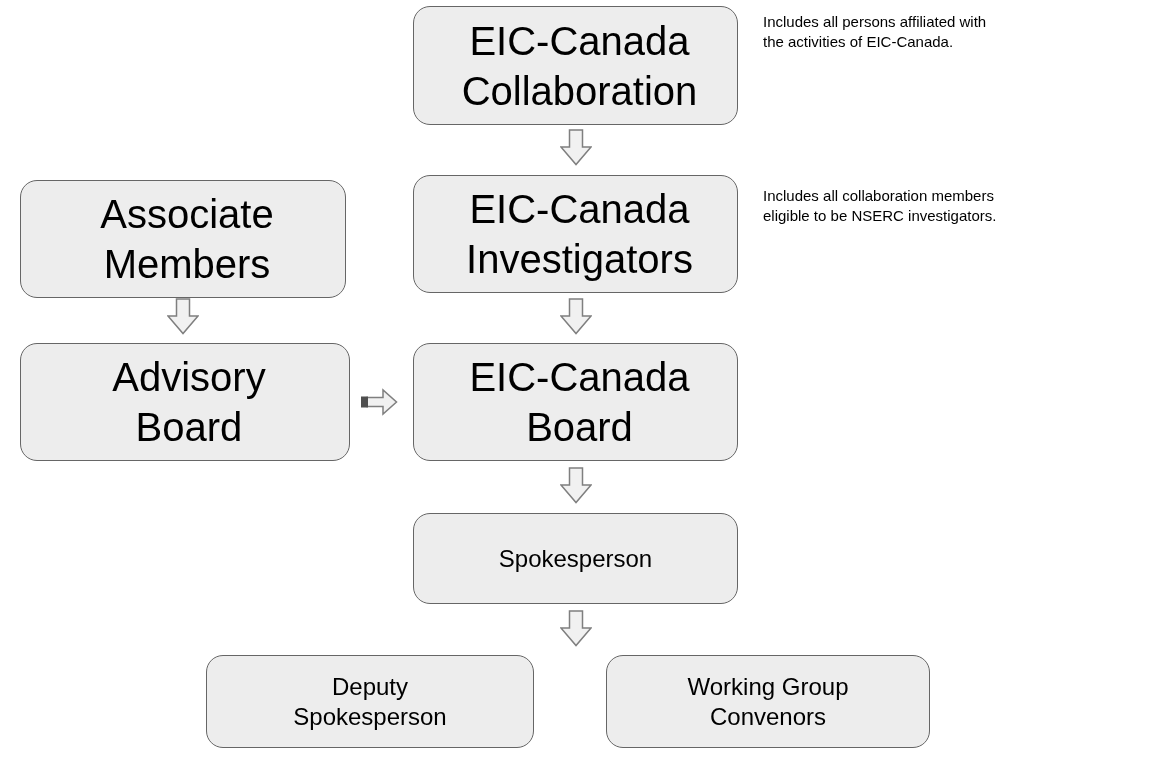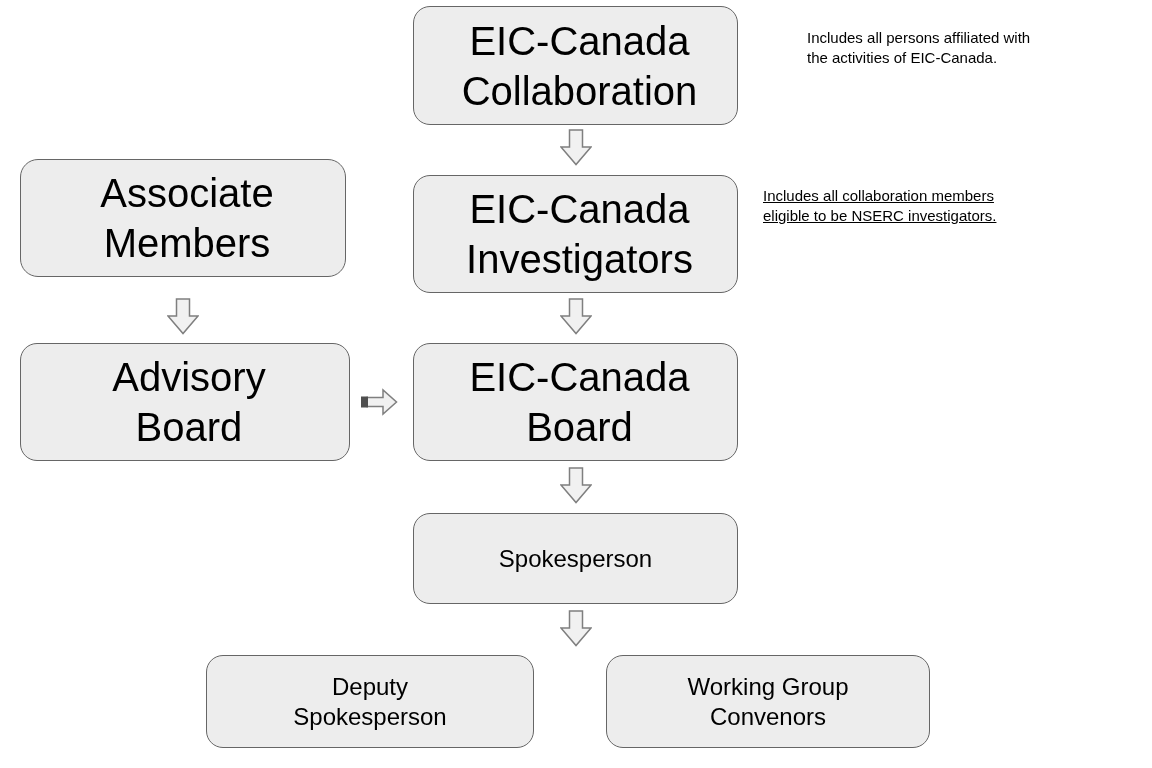--- a/index.html
+++ b/index.html
@@ -34,38 +34,38 @@
     justify-content: center;
     text-align: center;
     white-space: pre-line;
     box-sizing: border-box;
     color: var(--text);
   }
   .node.big   { font-size: 40px; line-height: 1.25; padding-left: 8px; }
   .node.small { font-size: 24px; line-height: 1.22; }
 
   #n-collab   { left: 413px; top:   6px; width: 325px; height: 119px; }
-  #n-assoc    { left:  20px; top: 159px; width: 326px; height: 118px; border-radius: 18px; }
+  #n-assoc    { left:  20px; top: 180px; width: 326px; height: 118px; }
   #n-invest   { left: 413px; top: 175px; width: 325px; height: 118px; }
   #n-advisory { left:  20px; top: 343px; width: 330px; height: 118px; }
   #n-board    { left: 413px; top: 343px; width: 325px; height: 118px; }
   #n-spokes   { left: 413px; top: 513px; width: 325px; height:  91px; }
   #n-deputy   { left: 206px; top: 655px; width: 328px; height:  93px; }
   #n-working  { left: 606px; top: 655px; width: 324px; height:  93px; text-align: center; }
 
   .note {
     position: absolute;
     left: 763px;
     font-size: 15px;
     line-height: 20px;
     white-space: pre-line;
     color: var(--text);
   }
-  #ann-collab { top:  28px; margin-left: 44px; }
-  #ann-invest { top: 186px; text-decoration: underline; }
+  #ann-collab { top:  12px; }
+  #ann-invest { top: 186px; }
   #ann-board  { top: 354px; }
 
   .arrow { position: absolute; display: block; }
   .arrow polygon {
     fill: var(--arrow-fill);
     stroke: var(--arrow-stroke);
     stroke-width: 1.5;
     stroke-linejoin: miter;
   }
   .arrow rect.tail { fill: var(--arrow-tail-dark); stroke: none; }

